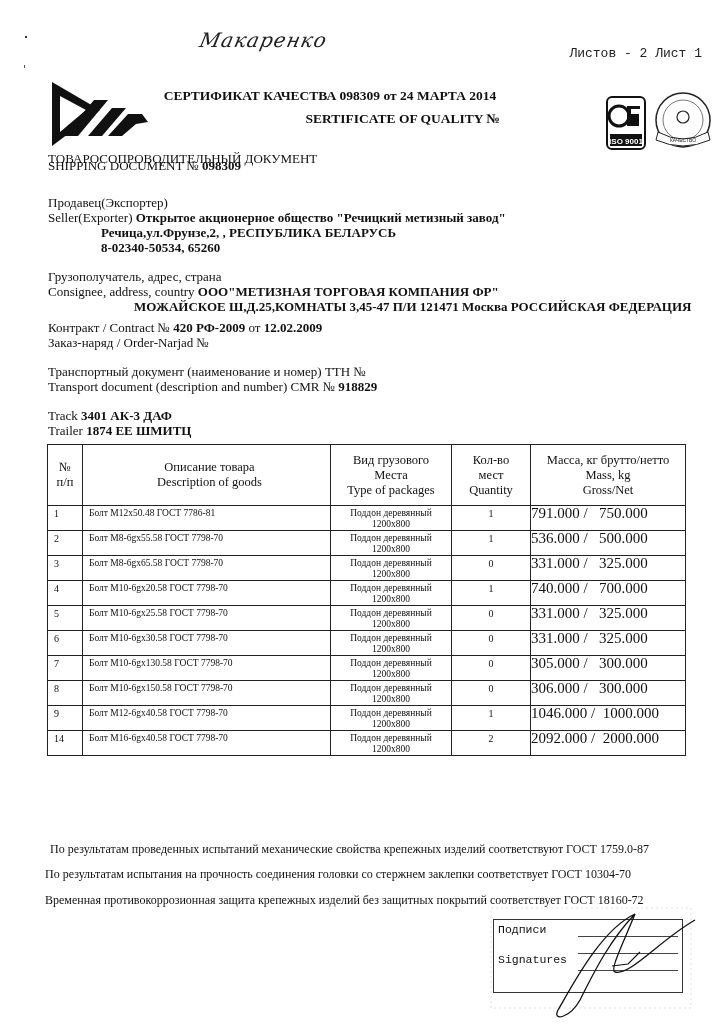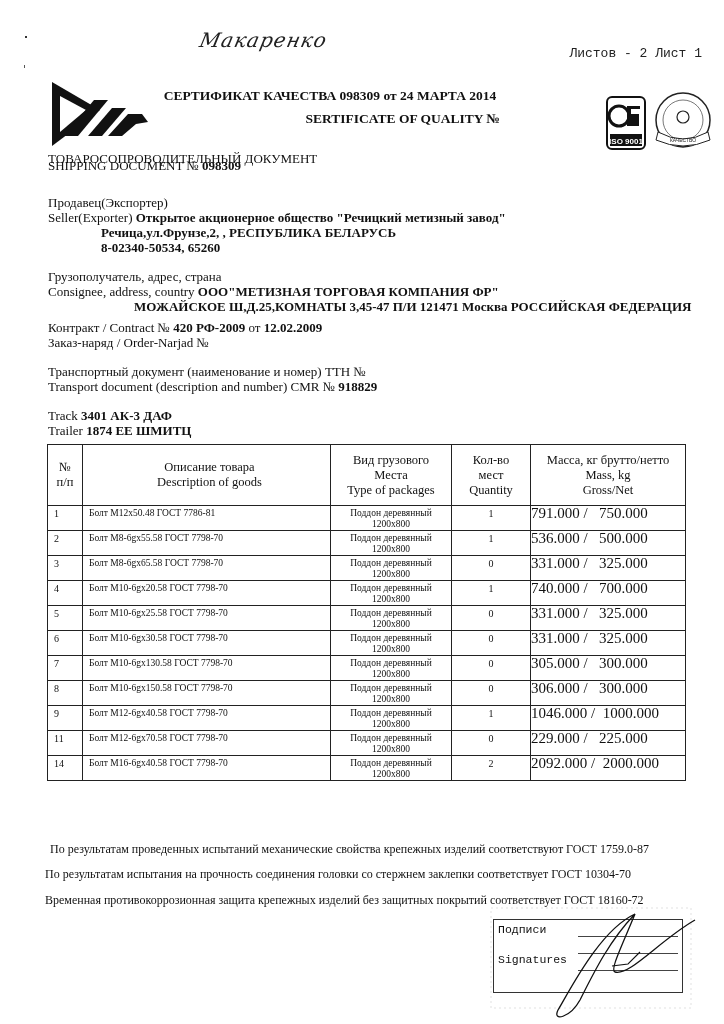--- a/index.html
+++ b/index.html
@@ -187,27 +187,20 @@
         <td class="c-mass rowpad"><span style="white-space:pre">306.000 /   300.000</span></td>
       </tr>
       <tr>
         <td class="c-num rowpad"><span>9</span></td>
         <td class="c-desc rowpad"><span>Болт М12-6gх40.58 ГОСТ 7798-70</span></td>
         <td class="c-pack rowpad"><span>Поддон деревянный</span><br><span>1200х800</span></td>
         <td class="c-qty rowpad"><span>1</span></td>
         <td class="c-mass rowpad"><span style="white-space:pre">1046.000 /  1000.000</span></td>
       </tr>
       <tr>
-        <td class="c-num rowpad"><span>11</span></td>
-        <td class="c-desc rowpad"><span>Болт М12-6gх70.58 ГОСТ 7798-70</span></td>
-        <td class="c-pack rowpad"><span>Поддон деревянный</span><br><span>1200х800</span></td>
-        <td class="c-qty rowpad"><span>0</span></td>
-        <td class="c-mass rowpad"><span style="white-space:pre">229.000 /   225.000</span></td>
-      </tr>
-      <tr>
         <td class="c-num rowpad"><span>14</span></td>
         <td class="c-desc rowpad"><span>Болт М16-6gх40.58 ГОСТ 7798-70</span></td>
         <td class="c-pack rowpad"><span>Поддон деревянный</span><br><span>1200х800</span></td>
         <td class="c-qty rowpad"><span>2</span></td>
         <td class="c-mass rowpad"><span style="white-space:pre">2092.000 /  2000.000</span></td>
       </tr>
     </tbody>
 </table>
 
 <div class="abs footer-line" style="left:50px; top:842px;">По результатам проведенных испытаний механические свойства крепежных изделий соответствуют ГОСТ 1759.0-87</div>

